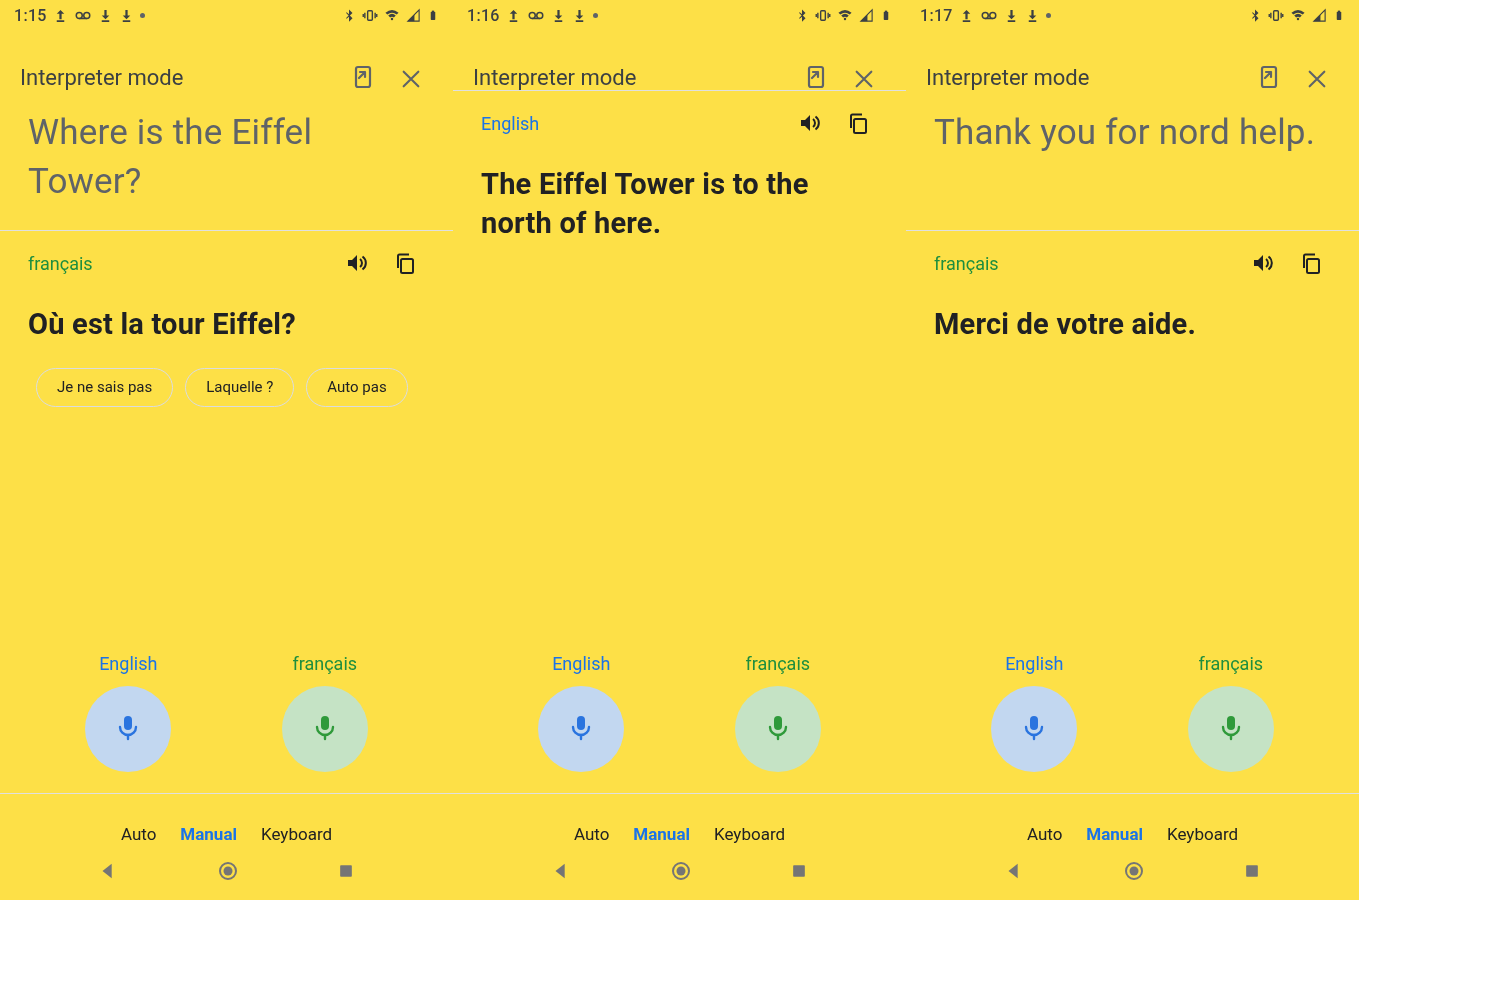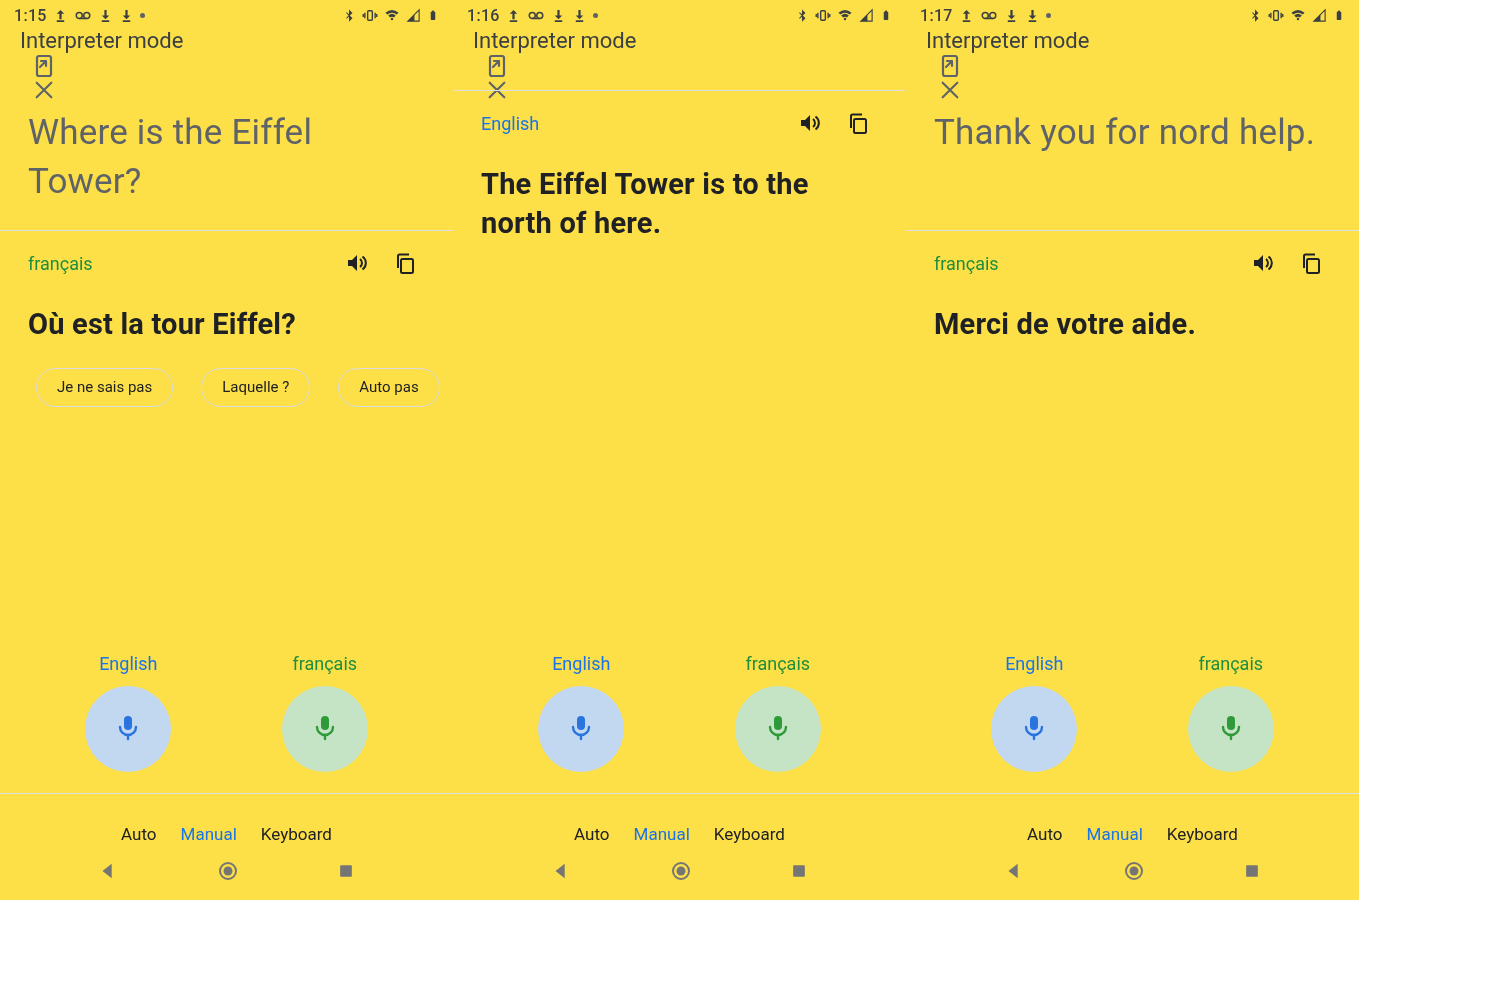--- a/index.html
+++ b/index.html
@@ -53,23 +53,22 @@
     gap: 6px;
   }
   .status svg { display: block; }
   .dot {
     width: 5px; height: 5px; border-radius: 50%; background: #5f6368;
   }
   
   .appbar {
     height: 62px;
     display: flex;
-    align-items: flex-start;
+    align-items: flex-end;
     padding: 0 18px 0 20px;
-    flex-direction: column;
   }
   .appbar .title {
     font-size: 22px;
     color: #3c4043;
     flex: 1;
   }
   .appbar .ico {
     width: 48px;
     display: flex;
     justify-content: center;
@@ -114,21 +113,21 @@
     font-size: 29px;
     font-weight: 700;
     color: #202124;
     margin-top: 30px;
     line-height: 1.35;
     letter-spacing: .2px;
   }
   
   .chips {
     display: flex;
-    gap: 28px;
+    gap: 12px;
     padding: 24px 8px 0 8px;
   }
   .chip {
     border: 1px solid #dadce0;
     border-radius: 24px;
     padding: 10px 20px;
     font-size: 15px;
     color: #202124;
     white-space: nowrap;
     display: flex;
@@ -172,21 +171,21 @@
   }
   .modes {
     position: absolute;
     left: 0; right: 0; bottom: 56px;
     display: flex;
     justify-content: center;
     gap: 24px;
     font-size: 17px;
     color: #202124;
   }
-  .modes .active { color: var(--blue); }
+  .modes .active { color: var(--blue); font-weight: bold; }
   
   .navbar {
     position: absolute;
     left: 0; right: 0; bottom: 4px;
     height: 46px;
     display: flex;
     justify-content: space-evenly;
     align-items: center;
     color: #757575;
   }

